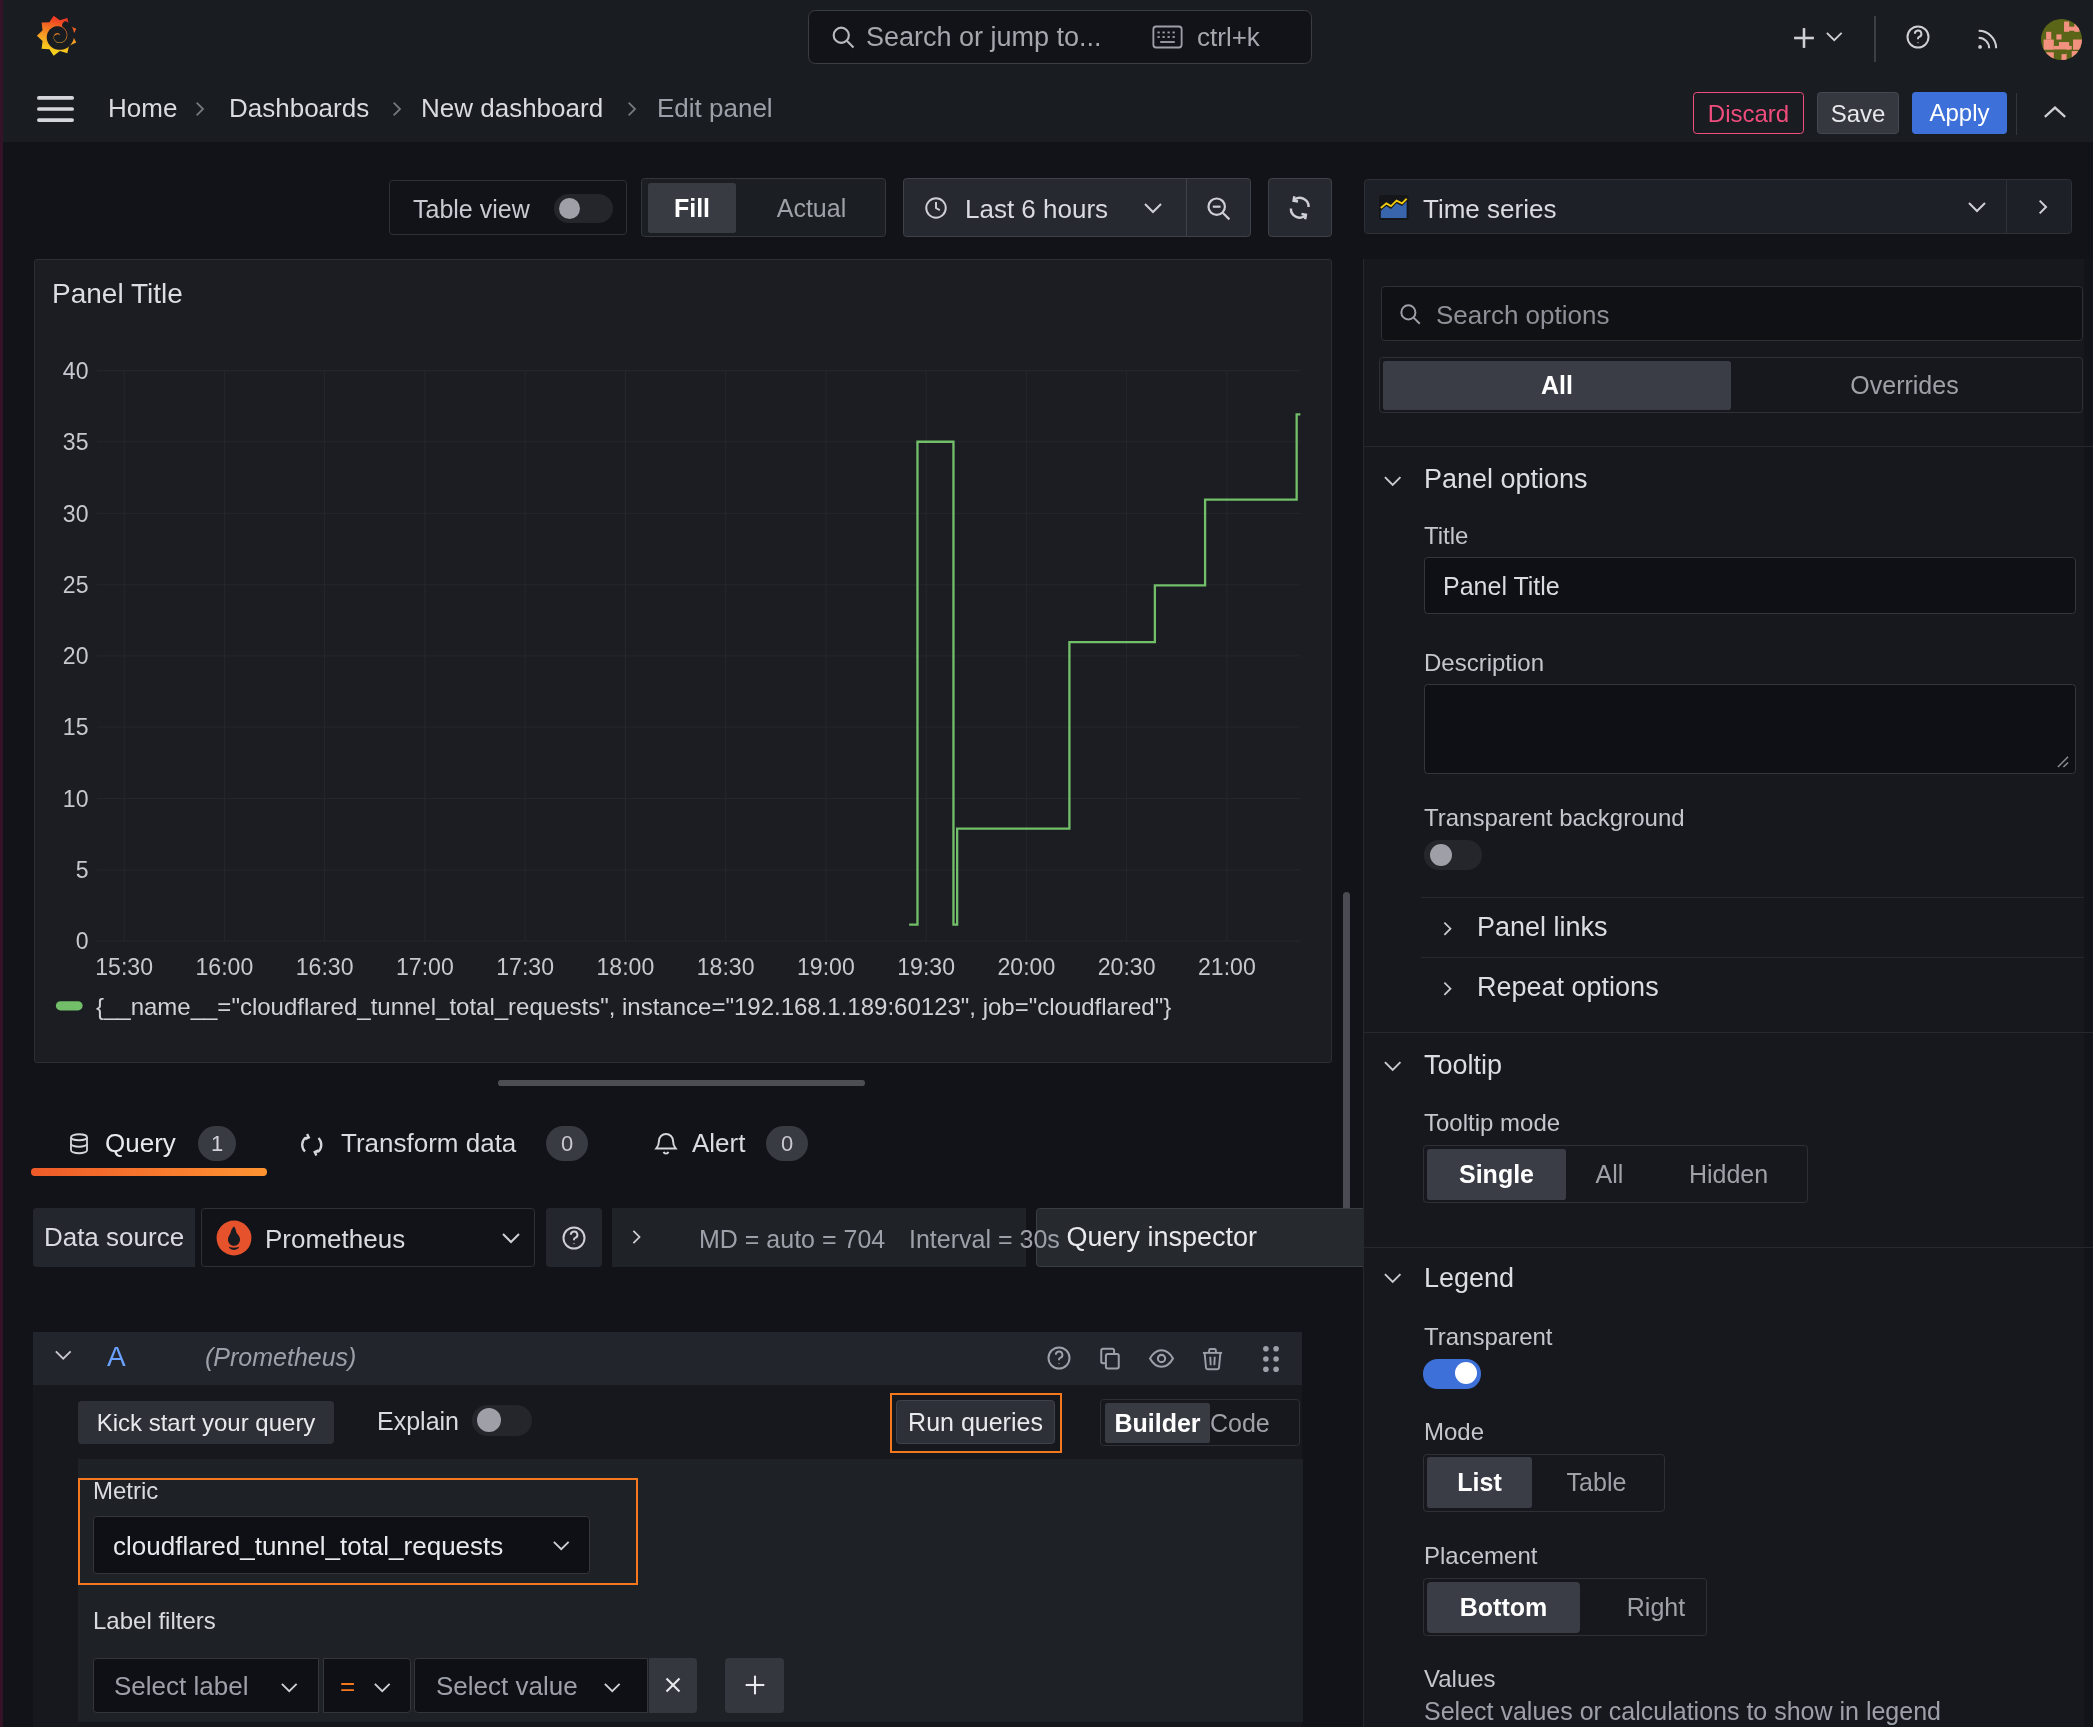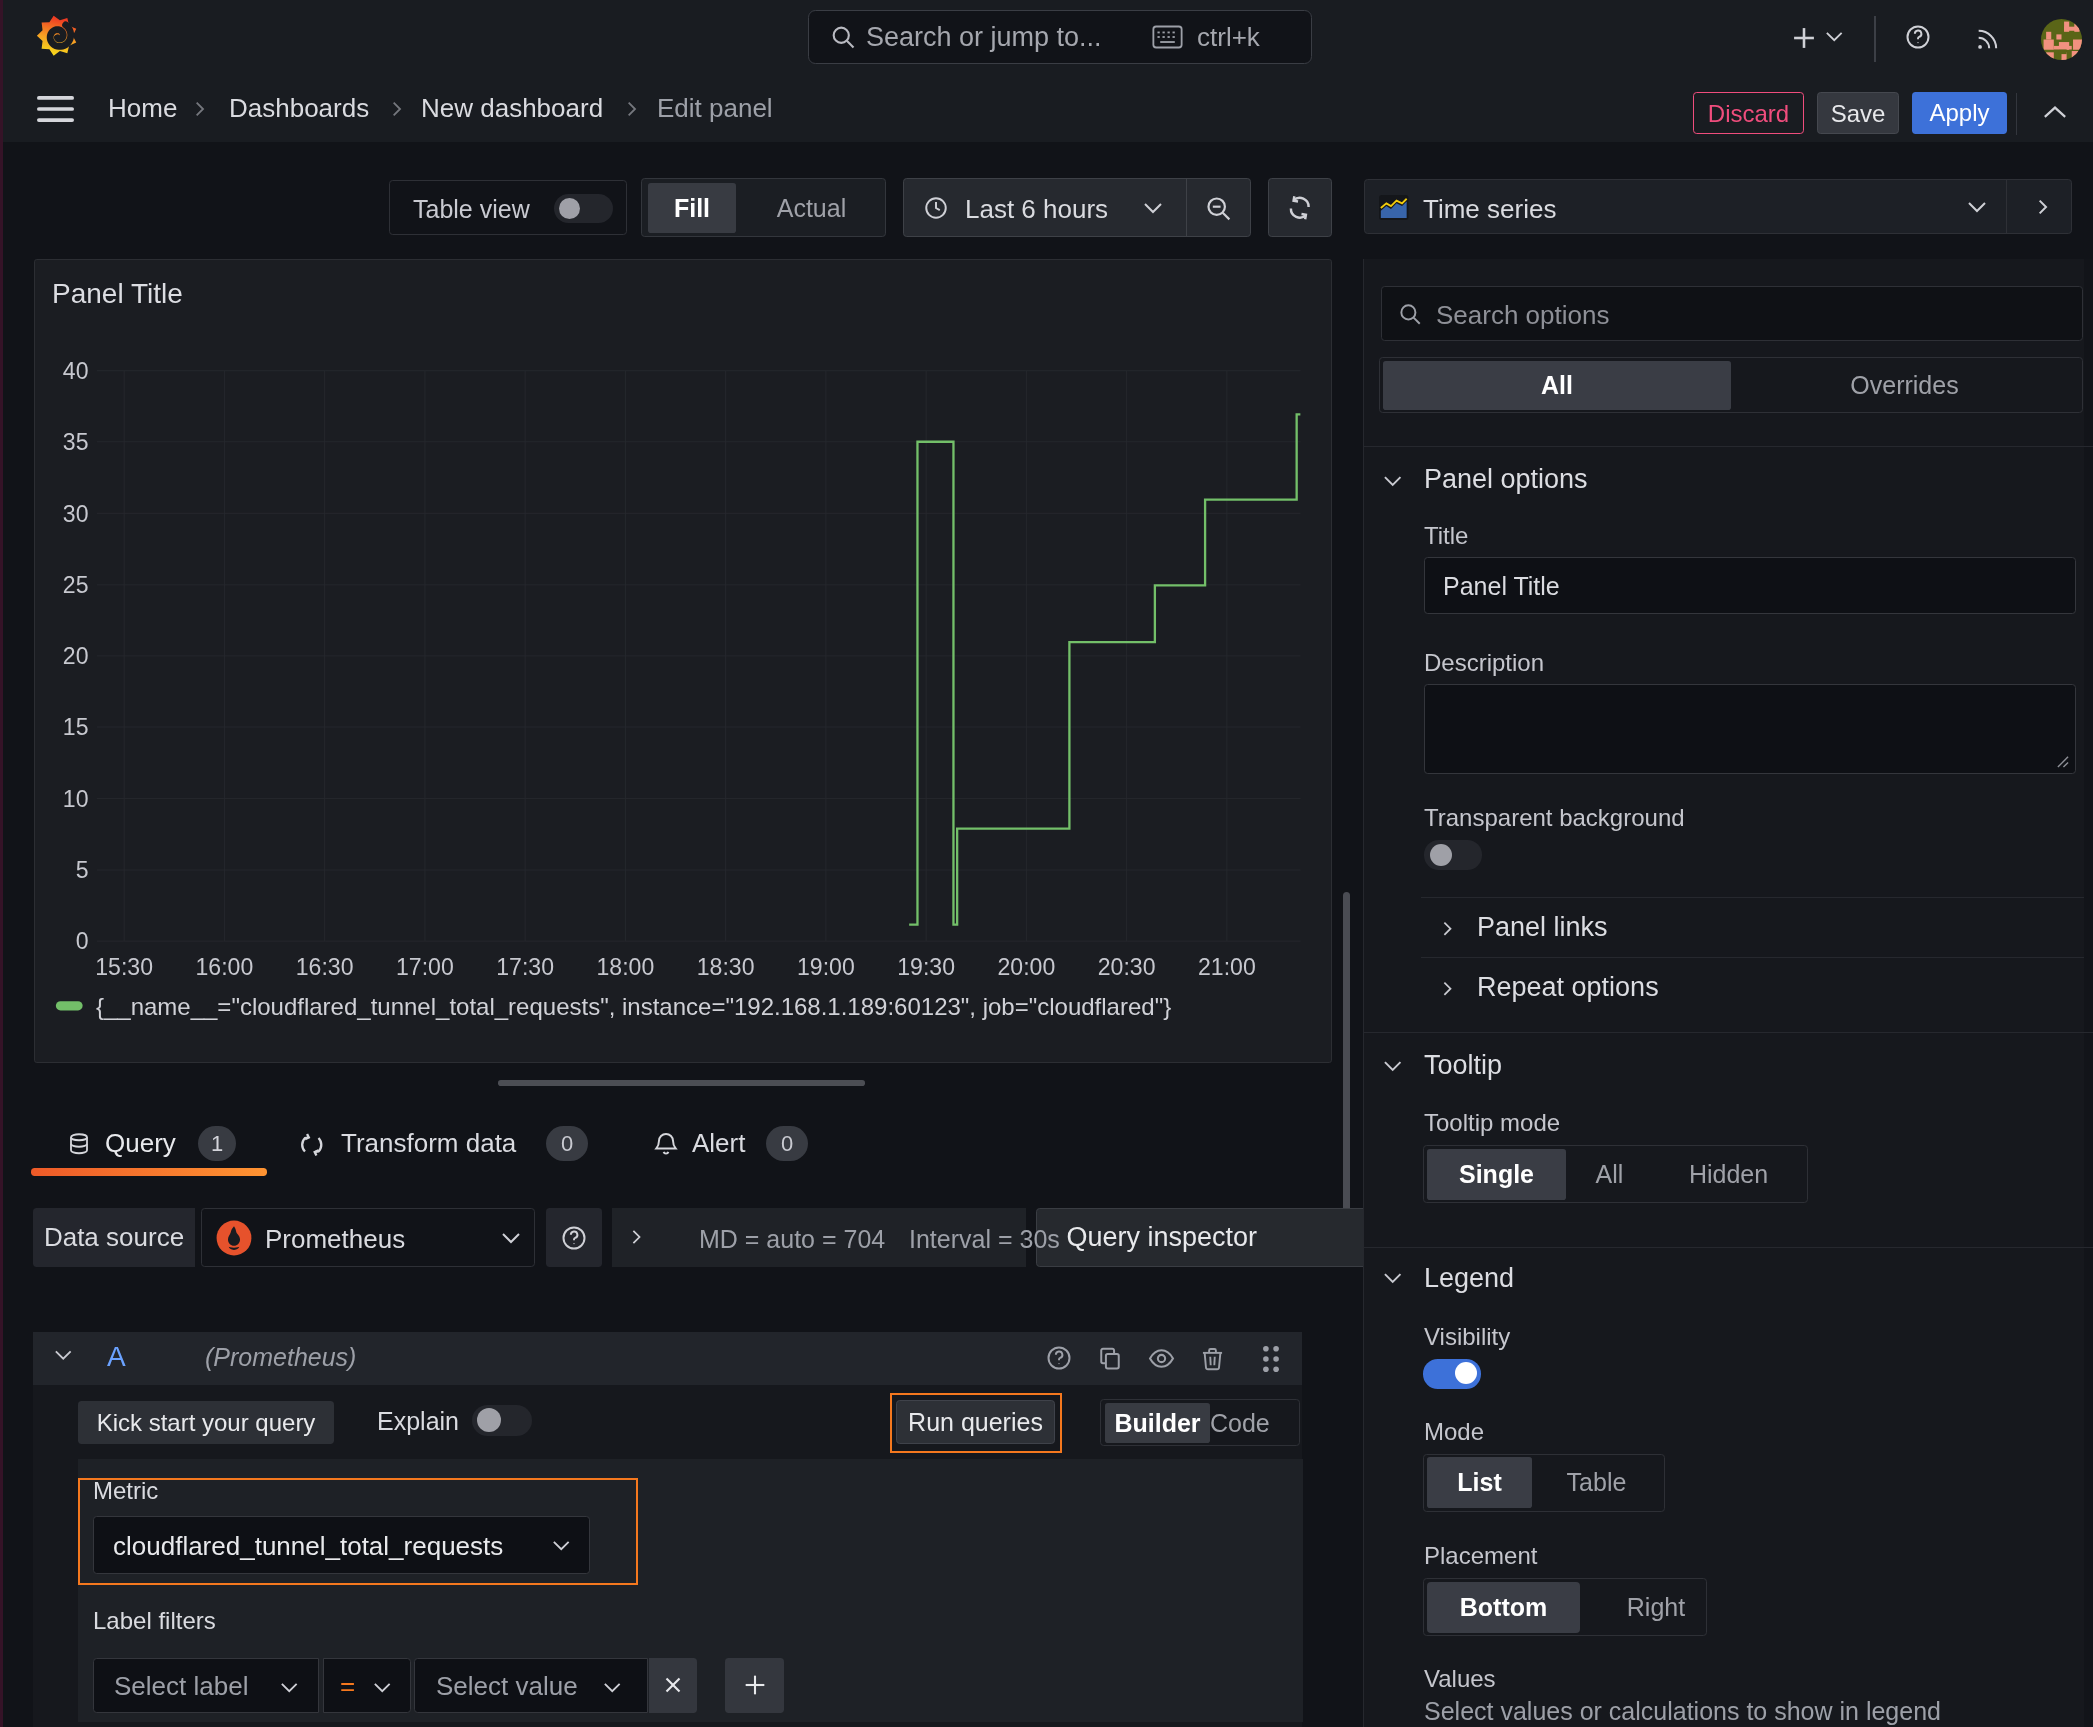--- a/index.html
+++ b/index.html
@@ -414,21 +414,21 @@
 <div class="abs" style="left:1423px;top:1145px;width:385px;height:58px;border:0.9px solid #2e3036;border-radius:3.7px;"></div>
 <div class="abs" style="left:1427px;top:1149px;width:139px;height:51px;background:#3a3d45;border-radius:2.8px;color:#fff;font-size:25px;font-weight:600;line-height:51px;text-align:center;">Single</div>
 <div class="abs" style="left:1566px;top:1149px;width:87px;height:51px;color:#9fa1a8;font-size:25px;line-height:51px;text-align:center;">All</div>
 <div class="abs" style="left:1653px;top:1149px;width:151px;height:51px;color:#9fa1a8;font-size:25px;line-height:51px;text-align:center;">Hidden</div>
 <div class="abs" style="left:1363px;top:1247px;width:730px;height:0.9px;background:#26282e;"></div>
 
 <svg class="abs" style="left:1383px;top:1271px;" width="19.4" height="14" viewBox="0 0 20 14" fill="none" stroke="#c9cad1" stroke-width="2">
     <polyline points="2,3 10,11 18,3"></polyline>
   </svg>
 <div class="abs" style="left:1424px;top:1263px;font-size:27px;font-weight:400;color:#dcdde2;">Legend</div>
-<div class="abs" style="left:1424px;top:1323px;font-size:24px;color:#c5c6cd;">Visibility</div>
+<div class="abs" style="left:1424px;top:1323px;font-size:24px;color:#c5c6cd;">Transparent</div>
 <div class="abs" style="left:1423px;top:1359px;width:58px;height:29.5px;background:#3d71d9;border-radius:14.8px;"></div>
 <div class="abs" style="left:1455px;top:1362px;width:22px;height:22px;background:#fff;border-radius:50%;"></div>
 <div class="abs" style="left:1424px;top:1418px;font-size:24px;color:#c5c6cd;">Mode</div>
 <div class="abs" style="left:1423px;top:1454px;width:242px;height:58px;border:0.9px solid #2e3036;border-radius:3.7px;"></div>
 <div class="abs" style="left:1427px;top:1457px;width:105px;height:51px;background:#3a3d45;border-radius:2.8px;color:#fff;font-size:25px;font-weight:600;line-height:51px;text-align:center;">List</div>
 <div class="abs" style="left:1532px;top:1457px;width:129px;height:51px;color:#9fa1a8;font-size:25px;line-height:51px;text-align:center;">Table</div>
 <div class="abs" style="left:1424px;top:1542px;font-size:24px;color:#c5c6cd;">Placement</div>
 <div class="abs" style="left:1423px;top:1578px;width:284px;height:58px;border:0.9px solid #2e3036;border-radius:3.7px;"></div>
 <div class="abs" style="left:1427px;top:1582px;width:153px;height:51px;background:#3a3d45;border-radius:4px;color:#fff;font-size:25px;font-weight:600;line-height:51px;text-align:center;">Bottom</div>
 <div class="abs" style="left:1580px;top:1582px;width:124px;height:51px;color:#9fa1a8;font-size:25px;line-height:51px;text-align:center;padding-left:28px;">Right</div>

